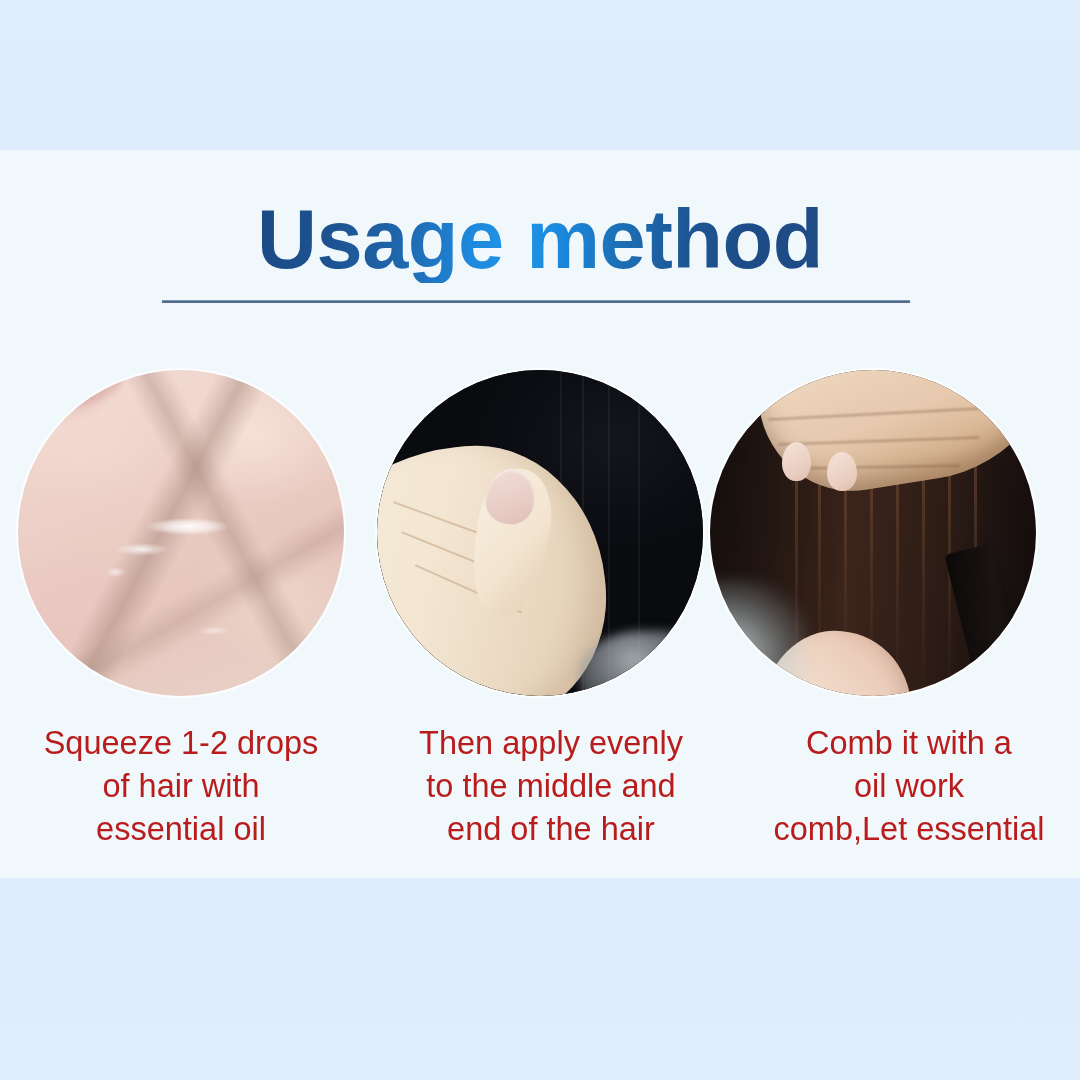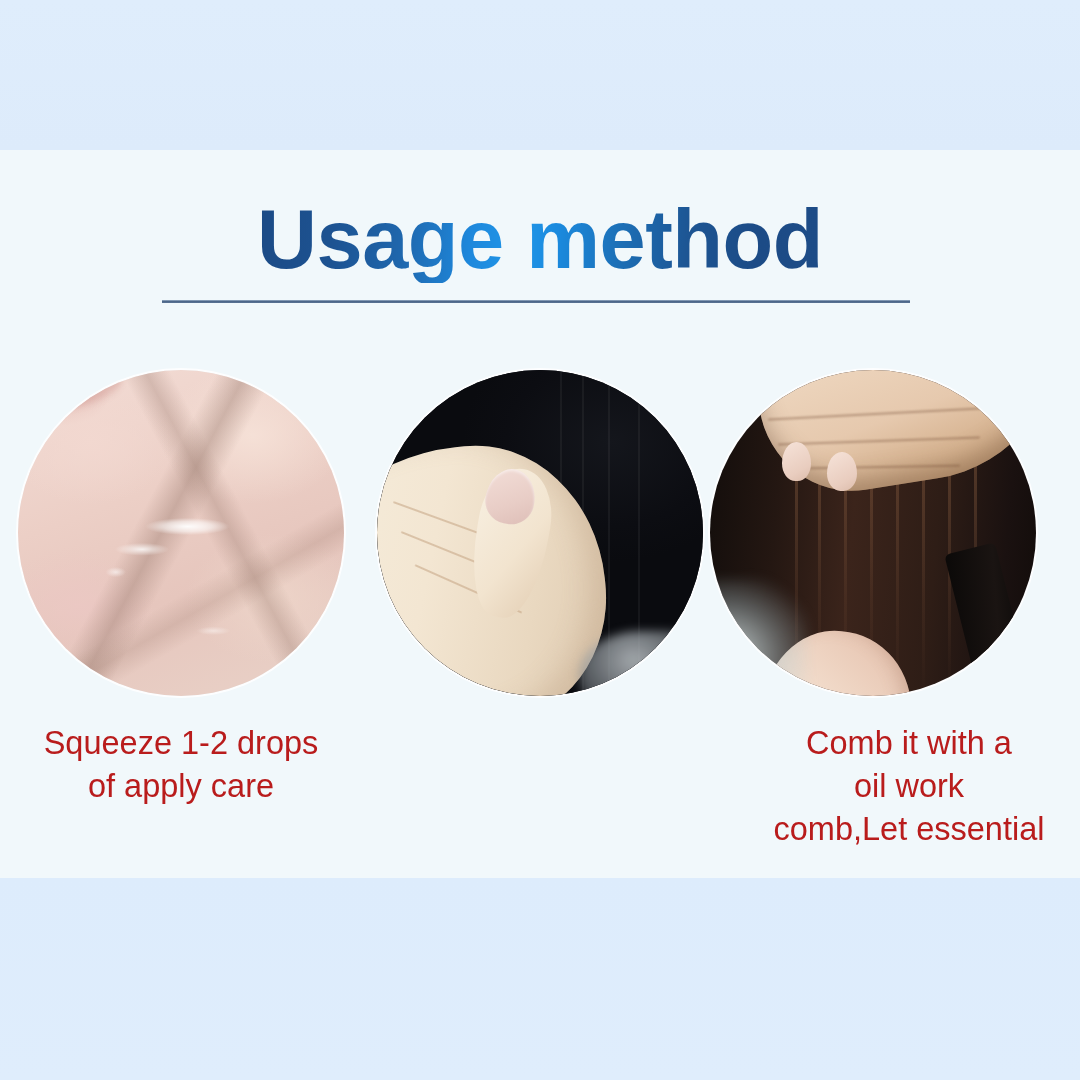--- a/index.html
+++ b/index.html
@@ -373,21 +373,27 @@
           <div class="glow"></div>
         </div>
       </div>
     </div>
 
   </div>
 
   <div class="captions">
     <div class="caption k1">
       <span class="ln">Squeeze 1-2 drops</span>
-      <span class="ln">of apply care</span>
+      <span class="ln">of hair with</span>
+      <span class="ln">essential oil</span>
+    </div>
+    <div class="caption k2">
+      <span class="ln">Then apply evenly</span>
+      <span class="ln">to the middle and</span>
+      <span class="ln">end of the hair</span>
     </div>
     <div class="caption k3">
       <span class="ln">Comb it with a</span>
       <span class="ln">oil work</span>
       <span class="ln">comb,Let essential</span>
     </div>
   </div>
 
 </div>
 

